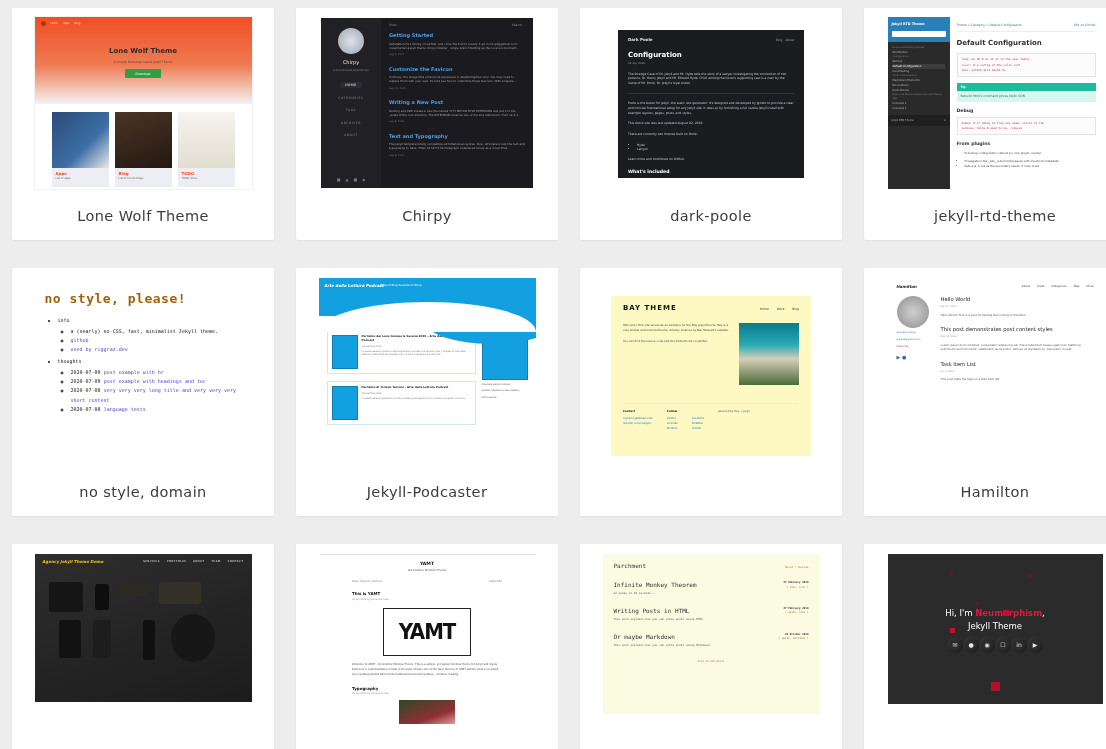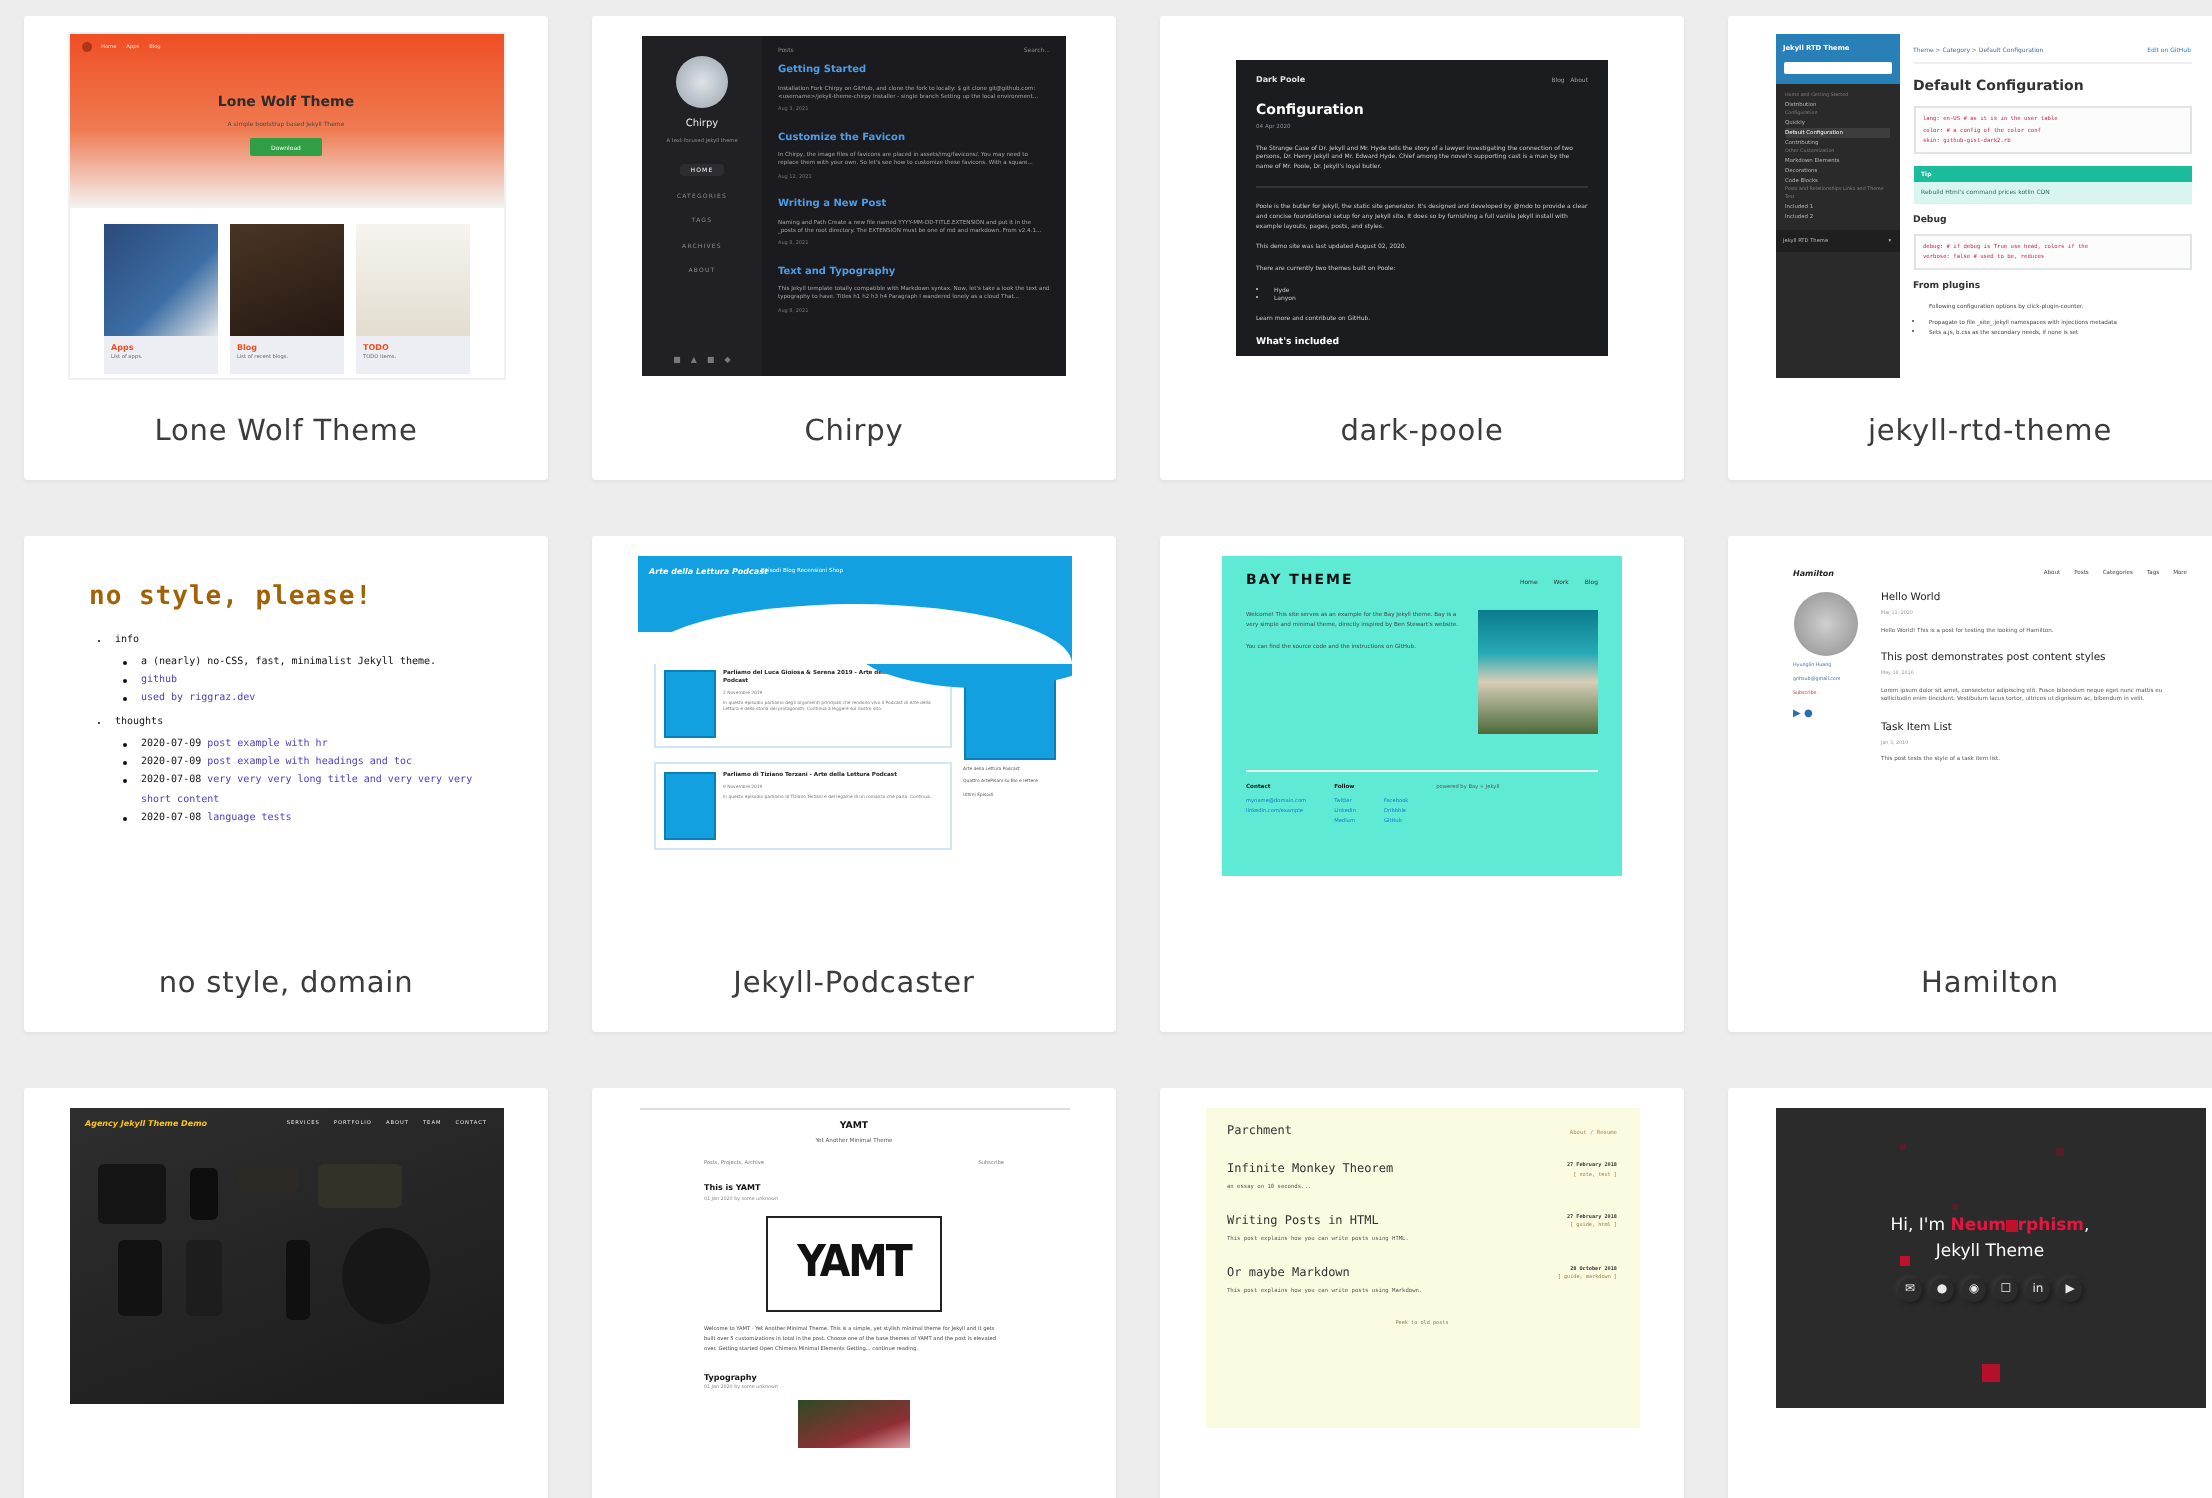--- a/index.html
+++ b/index.html
@@ -140,21 +140,21 @@
   .jp-col{flex:1;}
   .jp-ep{border:1px solid #cfe7f5;margin-bottom:7px;padding:4px;display:flex;gap:4px;}
   .jp-art{width:24px;height:32px;background:#13a0e0;border:1px solid #0d7fb4;flex:0 0 auto;}
   .jp-txt b{font-size:2.8px;color:#222;display:block;}
   .jp-txt p{margin:2px 0 0;font-size:2.2px;color:#777;line-height:1.5;}
   .jp-side{width:46px;}
   .jp-sart{width:44px;height:48px;background:#13a0e0;border:1px solid #0d7fb4;}
   .jp-side p{font-size:2.2px;color:#555;margin:3px 0;line-height:1.5;}
 
   
-  .bay{width:200px;height:160px;margin-top:10px;background:#5eead4;padding:8px 12px;box-sizing:border-box;}
+  .bay{width:200px;height:160px;margin-top:28px;background:#fef9c3;padding:8px 12px;box-sizing:border-box;}
   .bay-top{display:flex;justify-content:space-between;align-items:center;}
   .bay-top b{font-size:7px;letter-spacing:1px;color:#111;}
   .bay-top span{font-size:3px;color:#333;margin-left:7px;}
   .bay-mid{display:flex;gap:10px;margin-top:10px;}
   .bay-mid p{font-size:2.8px;color:#444;line-height:1.8;margin:0 0 5px;}
   .bay-img{width:60px;height:62px;flex:0 0 auto;background:linear-gradient(180deg,#0b7c8c 0%,#27aab4 35%,#d7cdb8 58%,#4b6b3a 100%);}
   .bay-foot{margin-top:18px;border-top:1px solid #eee;padding-top:6px;display:flex;gap:14px;font-size:2.6px;color:#555;}
   .bay-foot b{display:block;color:#111;margin-bottom:3px;font-size:2.8px;}
   .bay-foot a{color:#1a73c8;display:block;line-height:1.9;}
 

